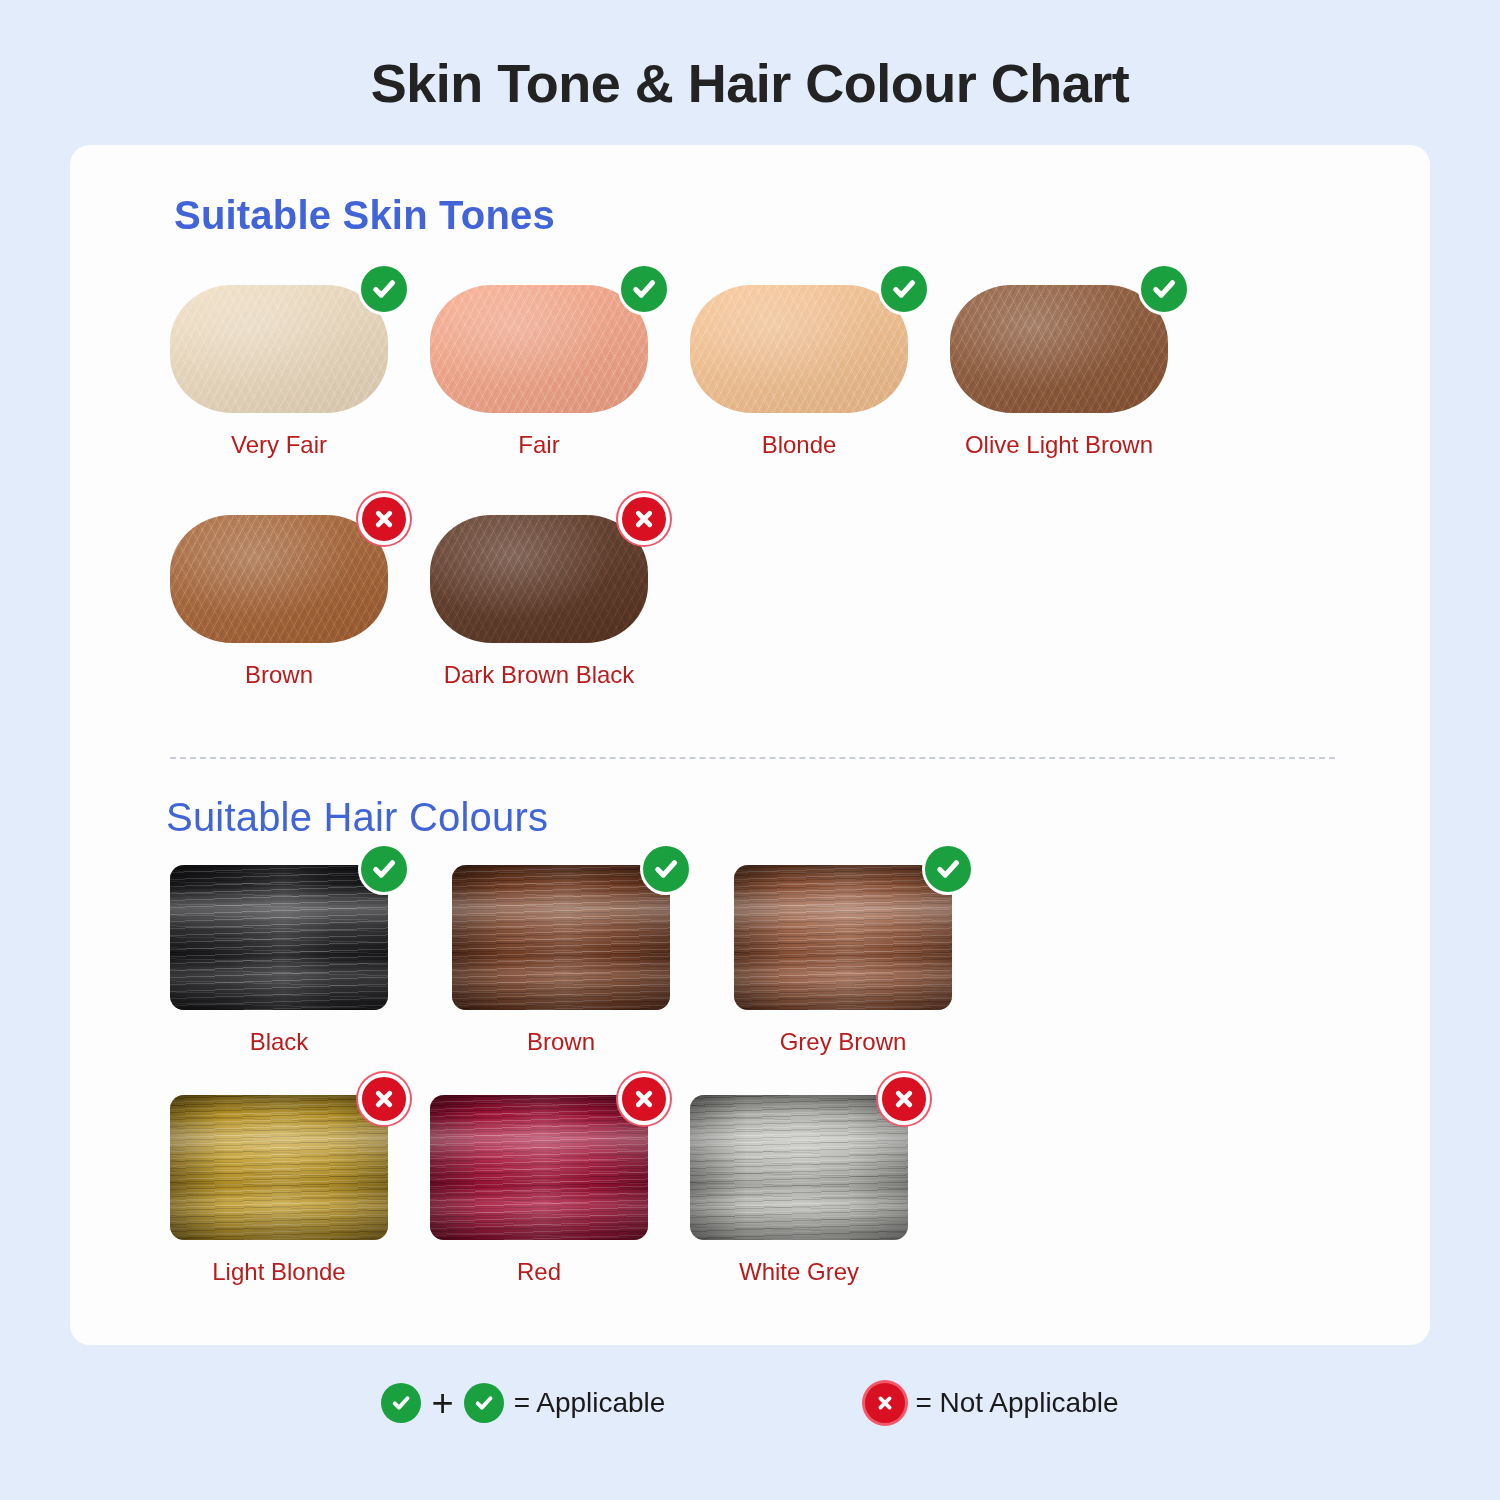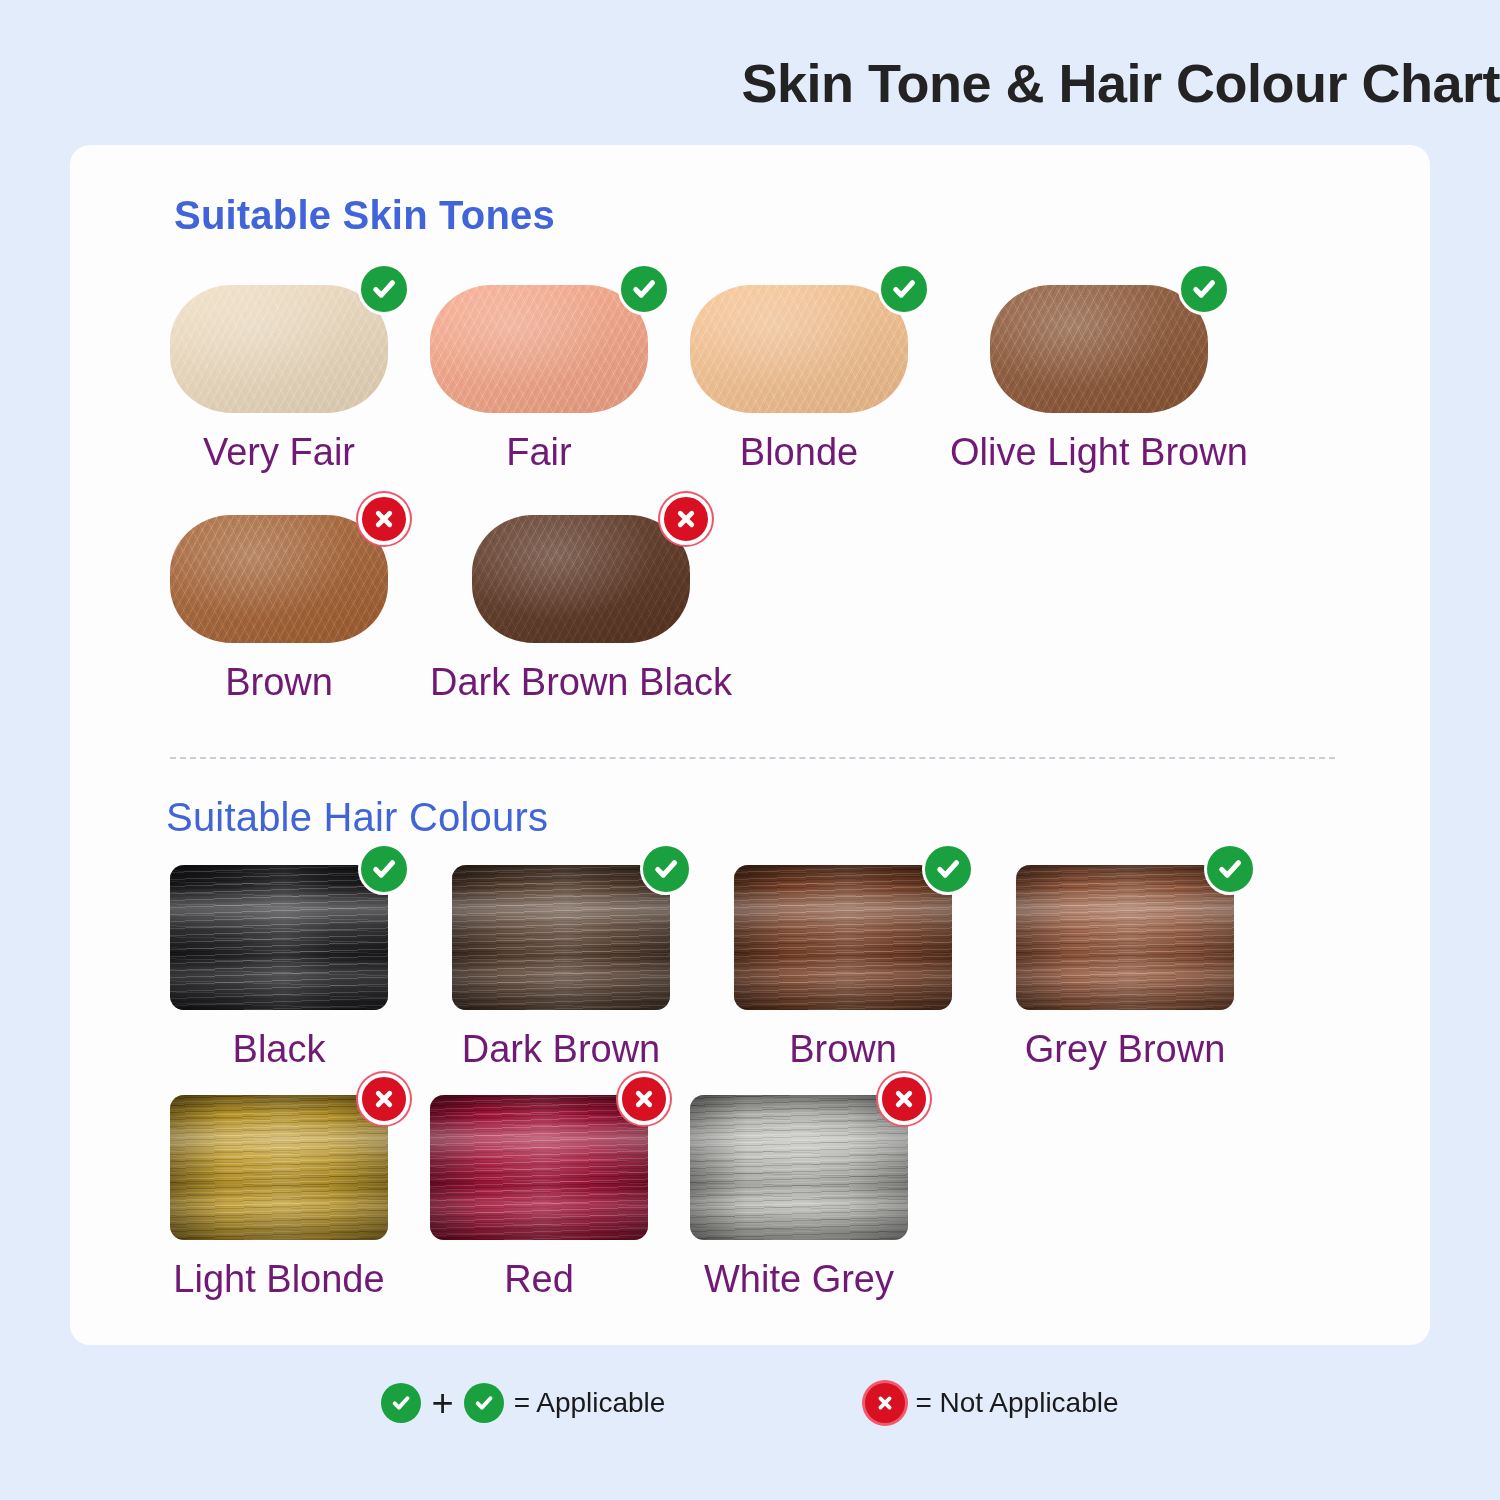--- a/index.html
+++ b/index.html
@@ -20,21 +20,21 @@
     height: 1500px;
     box-sizing: border-box;
   }
 
   
   .page-title {
     position: absolute;
     left: 0;
     top: 52px;
     width: 1500px;
-    text-align: right;
+    text-align: center;
     font-size: 54px;
     font-weight: bold;
     color: #232323;
     letter-spacing: -0.5px;
   }
 
   
   .card {
     position: absolute;
     left: 70px;
@@ -139,22 +139,22 @@
     right: -22px;
     display: flex;
     align-items: center;
     justify-content: center;
     box-sizing: border-box;
   }
   .badge svg { display: block; }
 
   .cell-label {
     margin-top: 18px;
-    font-size: 38px;
-    color: #701a75;
+    font-size: 24px;
+    color: #b91c1c;
     white-space: nowrap;
     text-align: right;
   }
 
   
   .legend {
     position: absolute;
     left: 0;
     top: 1383px;
     width: 1500px;
@@ -301,34 +301,20 @@
               <div class="hair-tex"></div>
               <div class="hair-sheen"></div>
             </div>
             <div class="badge" style="background: rgb(27, 160, 63); border: 3px solid rgb(255, 255, 255);">
               <svg width="34" height="34" viewBox="0 0 24 24">
                 <path d="M6.2 12.4 L10.1 16.3 L18.0 7.6" fill="none" stroke="#ffffff" stroke-width="3.6" stroke-linecap="round" stroke-linejoin="round"></path>
               </svg>
             </div>
           </div>
           <div class="cell-label">Black</div>
-        </div>
-        <div class="cell">
-          <div class="swatch-wrap">
-            <div class="swatch swatch-hair" style="background: rgb(90, 66, 50);">
-              <div class="hair-tex"></div>
-              <div class="hair-sheen"></div>
-            </div>
-            <div class="badge" style="background: rgb(27, 160, 63); border: 3px solid rgb(255, 255, 255);">
-              <svg width="34" height="34" viewBox="0 0 24 24">
-                <path d="M6.2 12.4 L10.1 16.3 L18.0 7.6" fill="none" stroke="#ffffff" stroke-width="3.6" stroke-linecap="round" stroke-linejoin="round"></path>
-              </svg>
-            </div>
-          </div>
-          <div class="cell-label">Dark Brown</div>
         </div>
         <div class="cell">
           <div class="swatch-wrap">
             <div class="swatch swatch-hair" style="background: rgb(123, 65, 38);">
               <div class="hair-tex"></div>
               <div class="hair-sheen"></div>
             </div>
             <div class="badge" style="background: rgb(27, 160, 63); border: 3px solid rgb(255, 255, 255);">
               <svg width="34" height="34" viewBox="0 0 24 24">
                 <path d="M6.2 12.4 L10.1 16.3 L18.0 7.6" fill="none" stroke="#ffffff" stroke-width="3.6" stroke-linecap="round" stroke-linejoin="round"></path>

